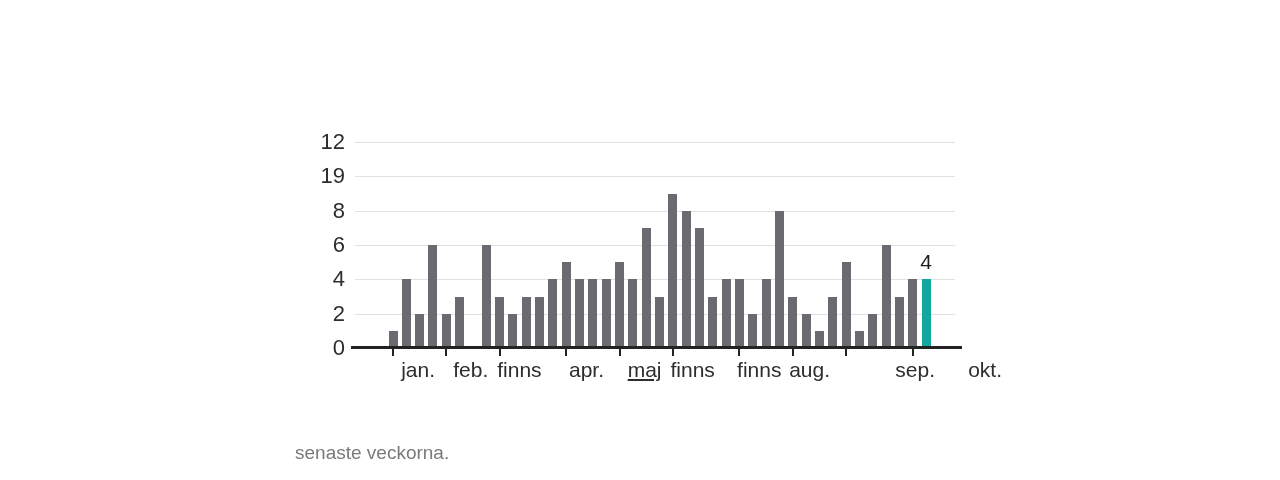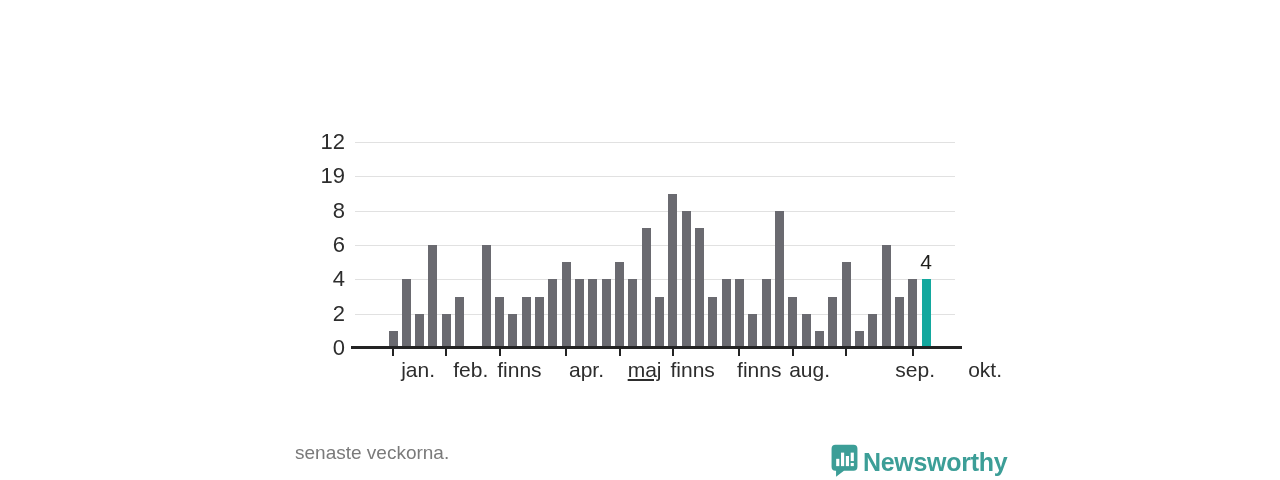--- a/index.html
+++ b/index.html
@@ -141,26 +141,13 @@
       <div class="xtick" style="left: 845.05px;"></div>
       <div class="xlabel" style="left: 851px;">sep.</div>
       <div class="xtick" style="left: 911.675px;"></div>
       <div class="xlabel" style="left: 918px;">okt.</div>
     </div>
 
   <div class="footnote">
     <div>senaste veckorna.</div>
   </div>
 
-  <div class="logo">
-    <span>
-      <svg width="27" height="33" viewBox="0 0 24 29">
-        <path d="M4 0.5 h16 a3.5 3.5 0 0 1 3.5 3.5 v16 a3.5 3.5 0 0 1 -3.5 3.5 h-8.5 l-7 5.5 v-5.5 h-0.5 a3.5 3.5 0 0 1 -3.5 -3.5 v-16 a3.5 3.5 0 0 1 3.5 -3.5 z" fill="#3c9e97"></path>
-        <rect x="4.6" y="13" width="2.8" height="6.5" fill="#ffffff"></rect>
-        <rect x="8.9" y="7.5" width="2.8" height="12" fill="#ffffff"></rect>
-        <rect x="13.2" y="10.5" width="2.8" height="9" fill="#ffffff"></rect>
-        <rect x="17.5" y="7.5" width="2.8" height="7.5" fill="#ffffff"></rect>
-        <rect x="17.5" y="16.7" width="2.8" height="2.8" fill="#ffffff"></rect>
-      </svg>
-    </span>
-    <span class="logo-text">Newsworthy</span>
-  </div>
 </div>
 
 </body></html>

